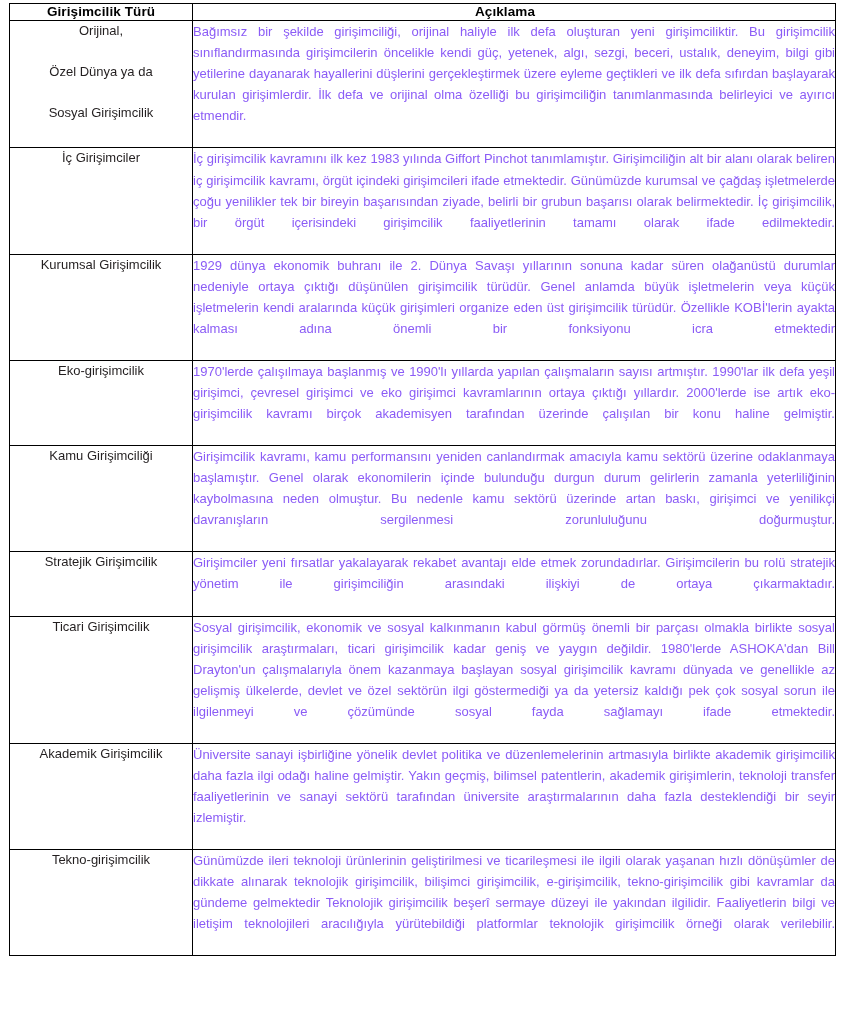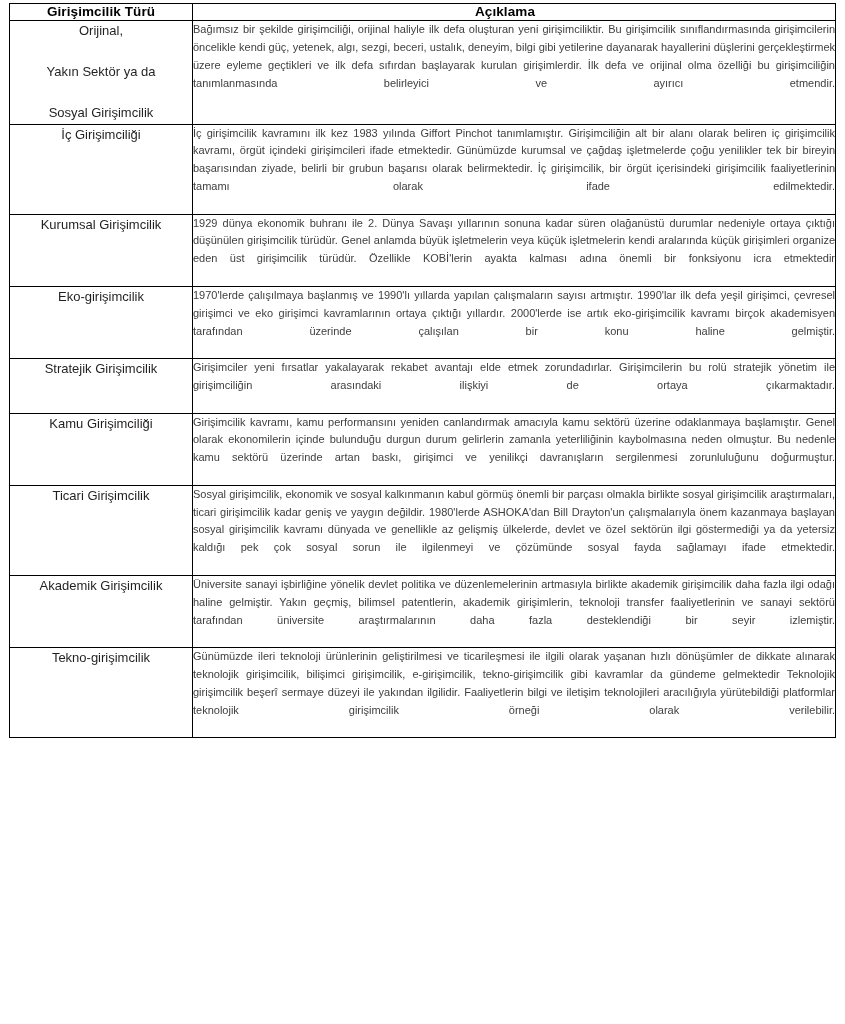--- a/index.html
+++ b/index.html
@@ -62,25 +62,25 @@
   }
   .type-cell .stack-line {
     display: block;
     margin-bottom: 21px;
     text-align: center;
   }
   .type-cell .stack-line:last-child { margin-bottom: 0; }
 
   .desc-cell {
     padding: 9px 10px 9px 11px;
-    font-size: 11px;
+    font-size: 13px;
     line-height: 1.62;
     text-align: justify;
     text-justify: inter-word;
-    color: #404040;
+    color: #8b5cf6;
     hyphens: none;
   }
   .desc-cell p {
     margin: 0;
   }
 
   
   .desc-cell p:after {
     content: "";
     display: inline-block;
@@ -99,30 +99,30 @@
     <thead>
       <tr>
         <th class="hdr-cell type">Girişimcilik Türü</th>
         <th class="hdr-cell desc">Açıklama</th>
       </tr>
     </thead>
     <tbody id="table-body">
         <tr>
           <td class="type-cell">
             <span class="stack-line">Orijinal,</span>
-            <span class="stack-line">Yakın Sektör ya da</span>
+            <span class="stack-line">Özel Dünya ya da</span>
             <span class="stack-line">Sosyal Girişimcilik</span>
           </td>
           <td class="desc-cell">
             <p>Bağımsız bir şekilde girişimciliği, orijinal haliyle ilk defa oluşturan yeni girişimciliktir. Bu girişimcilik sınıflandırmasında girişimcilerin öncelikle kendi güç, yetenek, algı, sezgi, beceri, ustalık, deneyim, bilgi gibi yetilerine dayanarak hayallerini düşlerini gerçekleştirmek üzere eyleme geçtikleri ve ilk defa sıfırdan başlayarak kurulan girişimlerdir. İlk defa ve orijinal olma özelliği bu girişimciliğin tanımlanmasında belirleyici ve ayırıcı etmendir.</p>
           </td>
         </tr>
         <tr>
           <td class="type-cell">
-            <span class="stack-line">İç Girişimciliği</span>
+            <span class="stack-line">İç Girişimciler</span>
           </td>
           <td class="desc-cell">
             <p>İç girişimcilik kavramını ilk kez 1983 yılında Giffort Pinchot tanımlamıştır. Girişimciliğin alt bir alanı olarak beliren iç girişimcilik kavramı, örgüt içindeki girişimcileri ifade etmektedir. Günümüzde kurumsal ve çağdaş işletmelerde çoğu yenilikler tek bir bireyin başarısından ziyade, belirli bir grubun başarısı olarak belirmektedir. İç girişimcilik, bir örgüt içerisindeki girişimcilik faaliyetlerinin tamamı olarak ifade edilmektedir.</p>
           </td>
         </tr>
         <tr>
           <td class="type-cell">
             <span class="stack-line">Kurumsal Girişimcilik</span>
           </td>
           <td class="desc-cell">
@@ -132,32 +132,32 @@
         <tr>
           <td class="type-cell">
             <span class="stack-line">Eko-girişimcilik</span>
           </td>
           <td class="desc-cell">
             <p>1970'lerde çalışılmaya başlanmış ve 1990'lı yıllarda yapılan çalışmaların sayısı artmıştır. 1990'lar ilk defa yeşil girişimci, çevresel girişimci ve eko girişimci kavramlarının ortaya çıktığı yıllardır. 2000'lerde ise artık eko-girişimcilik kavramı birçok akademisyen tarafından üzerinde çalışılan bir konu haline gelmiştir.</p>
           </td>
         </tr>
         <tr>
           <td class="type-cell">
+            <span class="stack-line">Kamu Girişimciliği</span>
+          </td>
+          <td class="desc-cell">
+            <p>Girişimcilik kavramı, kamu performansını yeniden canlandırmak amacıyla kamu sektörü üzerine odaklanmaya başlamıştır. Genel olarak ekonomilerin içinde bulunduğu durgun durum gelirlerin zamanla yeterliliğinin kaybolmasına neden olmuştur. Bu nedenle kamu sektörü üzerinde artan baskı, girişimci ve yenilikçi davranışların sergilenmesi zorunluluğunu doğurmuştur.</p>
+          </td>
+        </tr>
+        <tr>
+          <td class="type-cell">
             <span class="stack-line">Stratejik Girişimcilik</span>
           </td>
           <td class="desc-cell">
             <p>Girişimciler yeni fırsatlar yakalayarak rekabet avantajı elde etmek zorundadırlar. Girişimcilerin bu rolü stratejik yönetim ile girişimciliğin arasındaki ilişkiyi de ortaya çıkarmaktadır.</p>
-          </td>
-        </tr>
-        <tr>
-          <td class="type-cell">
-            <span class="stack-line">Kamu Girişimciliği</span>
-          </td>
-          <td class="desc-cell">
-            <p>Girişimcilik kavramı, kamu performansını yeniden canlandırmak amacıyla kamu sektörü üzerine odaklanmaya başlamıştır. Genel olarak ekonomilerin içinde bulunduğu durgun durum gelirlerin zamanla yeterliliğinin kaybolmasına neden olmuştur. Bu nedenle kamu sektörü üzerinde artan baskı, girişimci ve yenilikçi davranışların sergilenmesi zorunluluğunu doğurmuştur.</p>
           </td>
         </tr>
         <tr>
           <td class="type-cell">
             <span class="stack-line">Ticari Girişimcilik</span>
           </td>
           <td class="desc-cell">
             <p>Sosyal girişimcilik, ekonomik ve sosyal kalkınmanın kabul görmüş önemli bir parçası olmakla birlikte sosyal girişimcilik araştırmaları, ticari girişimcilik kadar geniş ve yaygın değildir. 1980'lerde ASHOKA'dan Bill Drayton'un çalışmalarıyla önem kazanmaya başlayan sosyal girişimcilik kavramı dünyada ve genellikle az gelişmiş ülkelerde, devlet ve özel sektörün ilgi göstermediği ya da yetersiz kaldığı pek çok sosyal sorun ile ilgilenmeyi ve çözümünde sosyal fayda sağlamayı ifade etmektedir.</p>
           </td>
         </tr>

